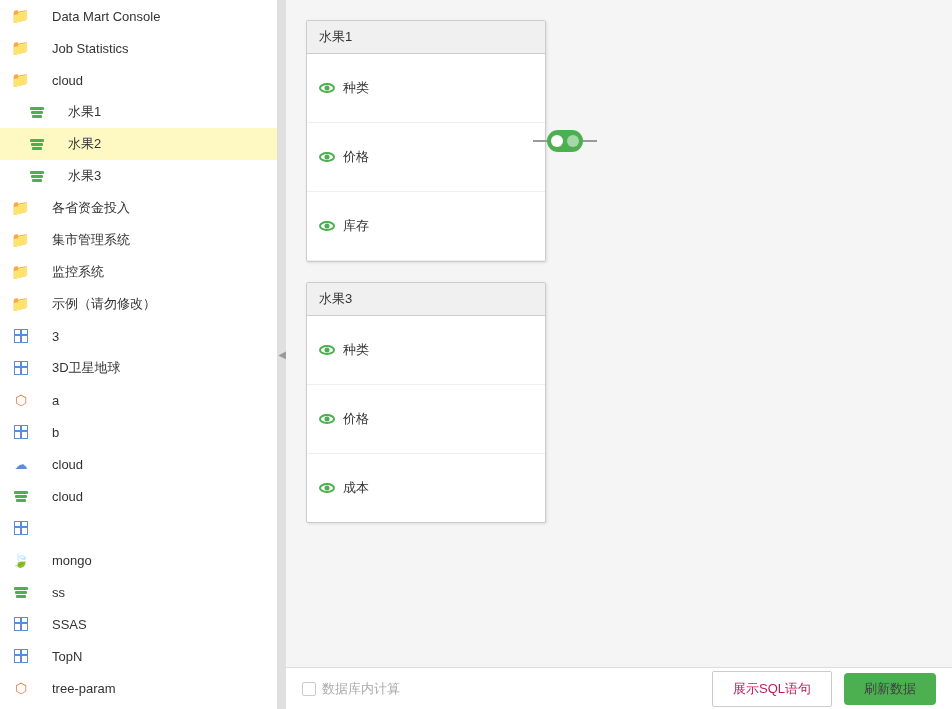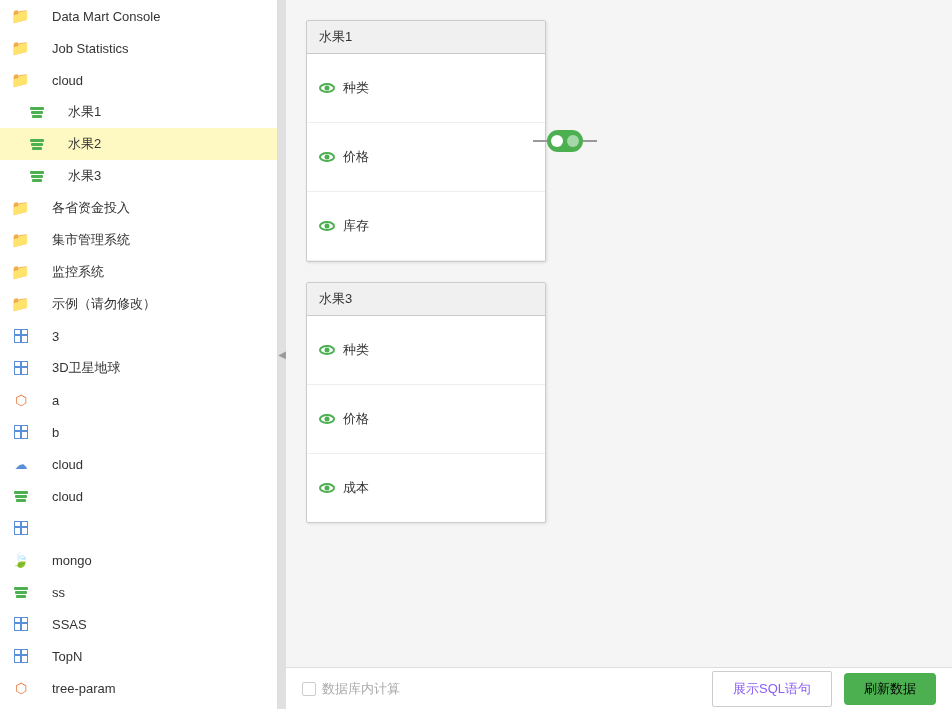--- a/index.html
+++ b/index.html
@@ -200,30 +200,30 @@
       border: 1px solid #ccc;
       appearance: none;
       background: #fff;
       border-radius: 2px;
     }
     .spacer { flex: 1; }
     .btn-sql {
       padding: 8px 20px;
       border: 1px solid #ccc;
       background: #fff;
-      color: #8b5cf6;
+      color: #be185d;
       border-radius: 2px;
       cursor: pointer;
       font-size: 13px;
     }
     .btn-refresh {
       padding: 7px 20px;
       border: none;
       background: #4caf50;
-      color: #000000;
+      color: #404040;
       border-radius: 4px;
       cursor: pointer;
       font-size: 13px;
       font-weight: 500;
     }
 
     
     .sidebar::-webkit-scrollbar { width: 5px; }
     .sidebar::-webkit-scrollbar-track { background: #f0f0f0; }
     .sidebar::-webkit-scrollbar-thumb { background: #ccc; border-radius: 3px; }

